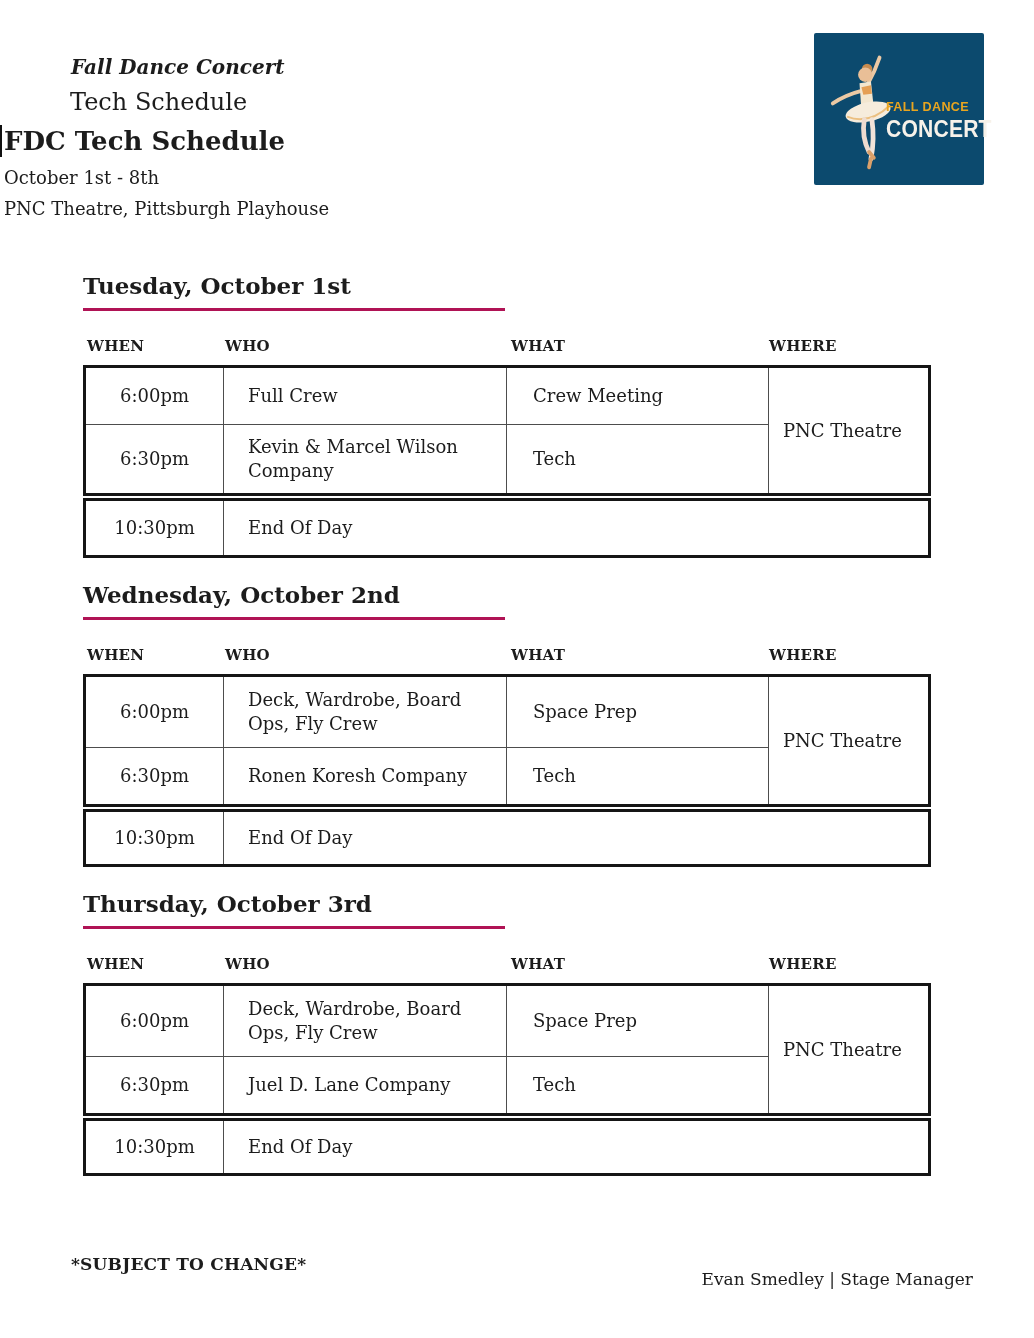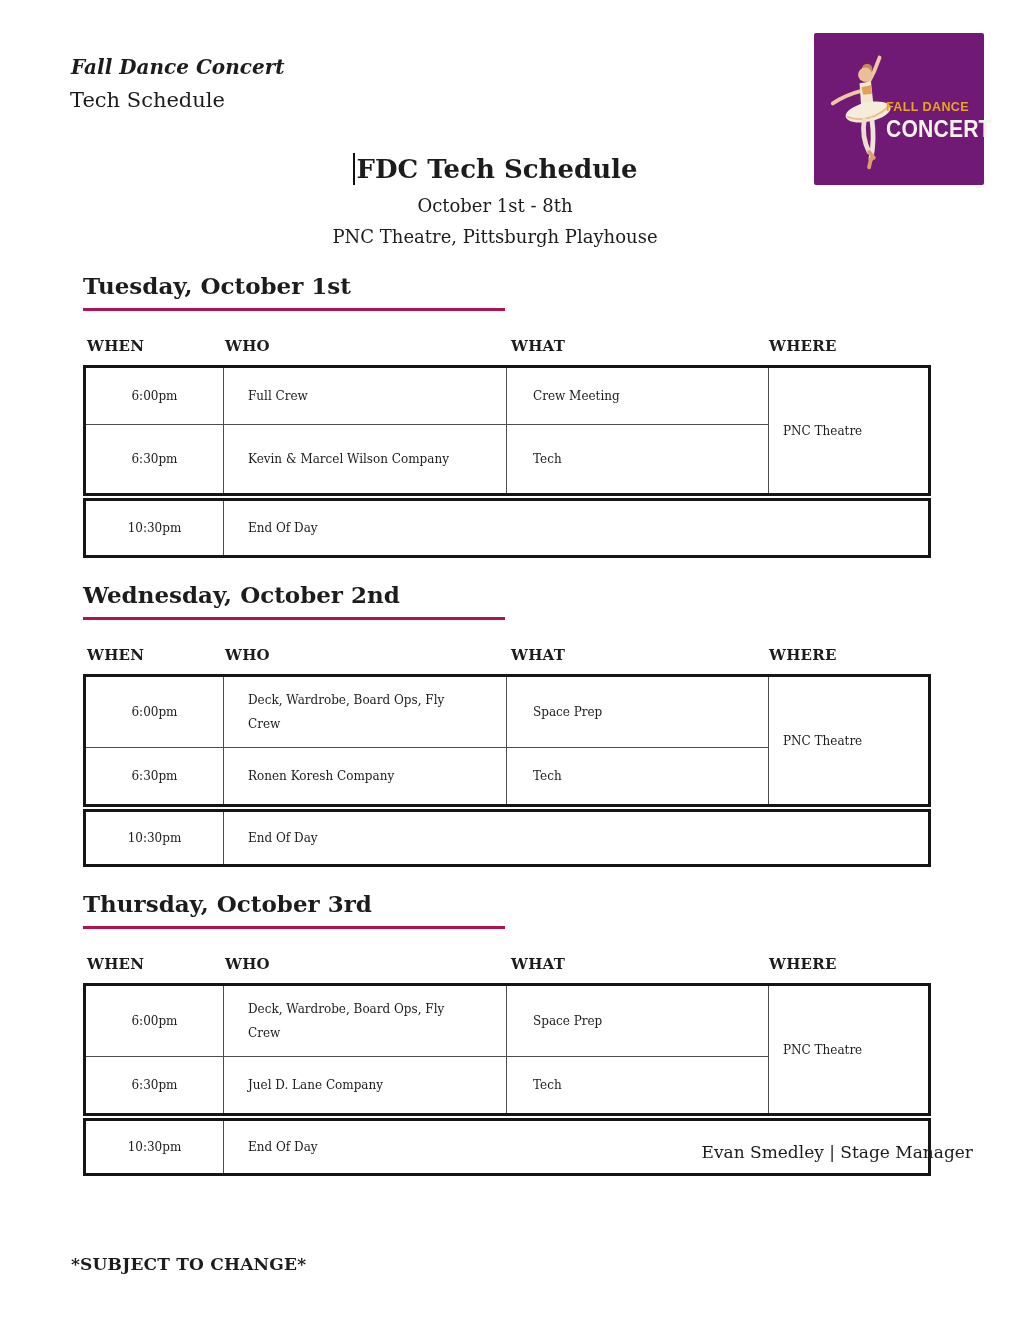--- a/index.html
+++ b/index.html
@@ -2,56 +2,56 @@
 <html><head>
 <meta charset="utf-8">
 <style>
   html,body{margin:0;padding:0;background:#ffffff;}
   .page{
     position:relative;width:1034px;height:1338px;background:#ffffff;
     font-family:"DejaVu Serif","Liberation Serif",serif;color:#1c1c1c;overflow:hidden;
   }
   
   .corner-line1{position:absolute;left:71px;top:55px;font-size:20px;font-weight:bold;font-style:italic;}
-  .corner-line2{position:absolute;left:70px;top:88px;font-size:21px;}
-  
-  .title-wrap{position:absolute;left:0;top:150px;width:990px;text-align:center;}
+  .corner-line2{position:absolute;left:70px;top:88px;font-size:24px;}
+  
+  .title-wrap{position:absolute;left:0;top:122px;width:990px;}
   .doc-title{margin:0;font-size:26px;font-weight:bold;line-height:38px;}
   .caret{display:inline-block;width:2px;height:32px;background:#111;margin-right:2px;vertical-align:-7px;}
   .doc-sub{margin:4px;font-size:18px;line-height:27px;}
   
-  .logo{position:absolute;left:814px;top:33px;width:170px;height:152px;background:#701a75;border-radius:2px;}
+  .logo{position:absolute;left:814px;top:33px;width:170px;height:152px;background:#0c4a6e;border-radius:2px;}
   .logo-text{position:absolute;left:72px;top:66px;font-family:"Liberation Sans",sans-serif;transform-origin:left top;}
   .logo-l1{color:#e9a51f;font-size:13.5px;font-weight:bold;letter-spacing:0.4px;transform:scaleX(0.93);transform-origin:left;white-space:nowrap;}
   .logo-l2{color:#f7f2ea;font-size:24px;font-weight:bold;letter-spacing:0.2px;transform:scaleX(0.88);transform-origin:left;margin-top:1px;white-space:nowrap;}
   .dancer{position:absolute;left:12px;top:16px;}
   
   .day{position:absolute;left:83px;width:674px;}
   .day-1{top:272px;} .day-2{top:581px;} .day-3{top:890px;}
   .day-heading{margin:0;width:422px;font-size:23px;font-weight:bold;line-height:28px;
     padding-bottom:8px;border-bottom:3px solid #b01355;}
   .col-headers{position:relative;height:20px;margin-top:26px;font-size:15px;font-weight:bold;letter-spacing:0.3px;}
   .col-headers span{position:absolute;top:0;}
   .ch-when{left:4px;} .ch-who{left:142px;} .ch-what{left:428px;} .ch-where{left:686px;}
   table{border-collapse:collapse;table-layout:fixed;width:845px;margin-top:8px;}
   table.sched, table.eod{border:3px solid #151515;}
-  td{border:1px solid #4d4d4d;font-size:12px;line-height:24px;vertical-align:middle;padding:0;}
+  td{border:1px solid #4d4d4d;font-size:18px;line-height:24px;vertical-align:middle;padding:0;}
   td.when{text-align:center;}
   td.who{padding-left:24px;padding-right:30px;}
   td.what{padding-left:26px;padding-right:10px;}
   td.where{padding-left:14px;padding-right:6px;}
   .day-1 tr.r1{height:58px;} .day-1 tr.r2{height:70px;}
   .day-2 tr.r1{height:72px;} .day-2 tr.r2{height:58px;}
   .day-3 tr.r1{height:72px;} .day-3 tr.r2{height:58px;}
   table.eod{margin-top:2px;}
   .day-1 table.eod tr{height:57px;}
   .day-2 table.eod tr, .day-3 table.eod tr{height:55px;}
   td.eod-label{padding-left:24px;}
   
-  .contact{position:absolute;right:61px;top:1140px;text-align:right;font-size:17px;line-height:25px;}
+  .contact{position:absolute;right:61px;top:1267px;text-align:right;font-size:17px;line-height:25px;}
   .stc{position:absolute;left:71px;top:1254px;font-size:17px;font-weight:bold;letter-spacing:0.2px;}
 </style>
 </head>
 <body>
 
 <div class="page">
 
   <div class="corner-line1">Fall Dance Concert</div>
   <div class="corner-line2">Tech Schedule</div>
 

